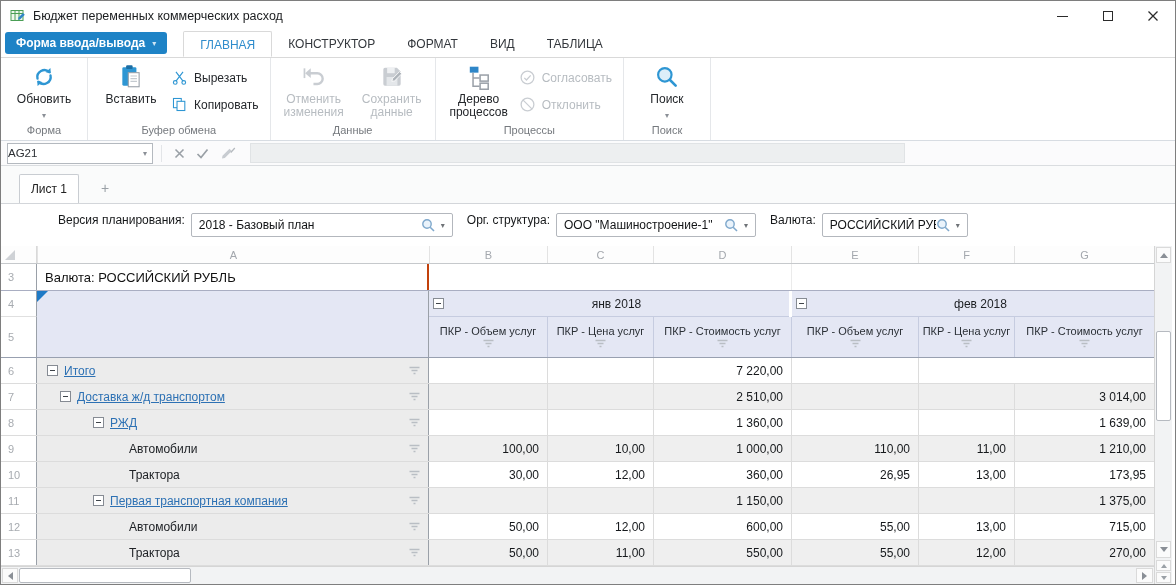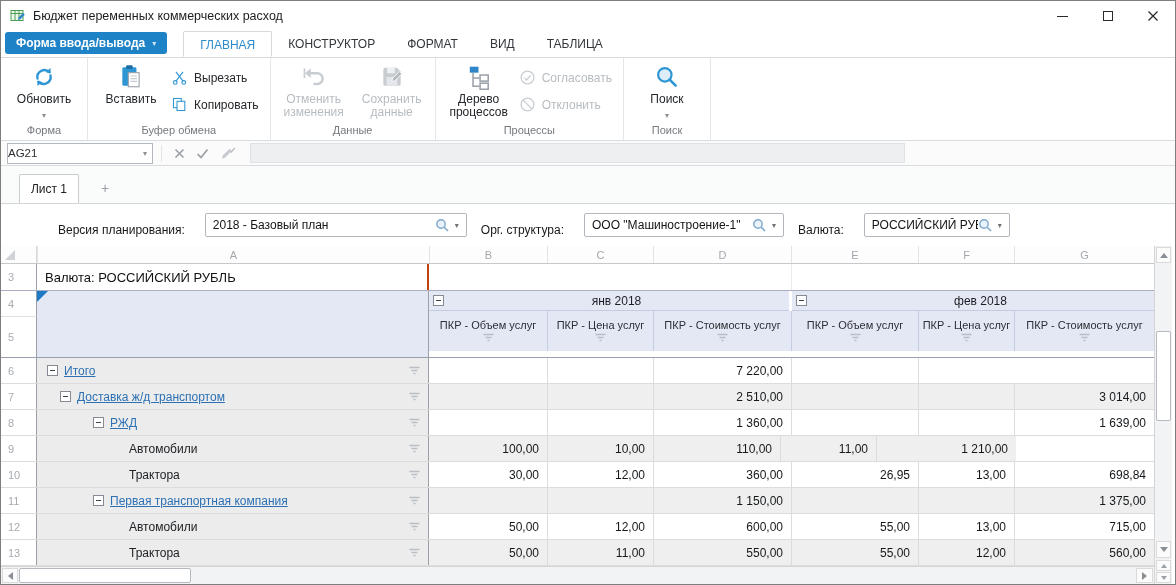--- a/index.html
+++ b/index.html
@@ -42,21 +42,21 @@
   .fb-icons { display:flex; align-items:center; gap:11px; padding:0 10px 0 12px; border-left:1px solid #e3e5e8; margin-left:8px; height:17px; }
   .fb-input { margin-left:4px; width:655px; height:20px; background:#edeff0; border:1px solid #e0e3e5; }
 
   
   .sheettabs { position:absolute; top:165px; left:0; right:0; height:38px; background:#fafbfb; border-bottom:1px solid #d3d6da; }
   .sheet-tab { position:absolute; left:18px; bottom:0; height:29px; width:60px; background:#fff; border:1px solid #c9cdd2; border-bottom:none; border-radius:2px 2px 0 0; display:flex; align-items:center; justify-content:center; font-size:12px; color:#222; }
   .add-tab { position:absolute; left:93px; bottom:5px; width:22px; height:20px; display:flex; align-items:center; justify-content:center; color:#9aa0a6; font-size:14px; }
 
   
   .filterbar { position:absolute; top:203px; left:0; right:0; height:42px; background:#fff; display:flex; align-items:center; padding-left:57px; gap:14px; }
-  .flt { display:flex; align-items:flex-end; gap:20px; }
+  .flt { display:flex; align-items:flex-start; gap:6px; }
   .flt-label { font-size:12px; color:#16181a; white-space:nowrap; }
   .combo { display:flex; align-items:center; height:24px; border:1px solid #b3b7bd; border-radius:2px; background:#fff; padding:0 5px 0 7px; }
   .combo .val { flex:1; font-size:12px; color:#121416; white-space:nowrap; overflow:hidden; }
   .combo .caret { font-size:8px; color:#6f7377; padding:0 2px 0 6px; }
   .w1{width:262px;} .w2{width:200px;} .w3{width:146px;}
 
   
   .grid { position:absolute; top:245px; left:0; width:1153px; background:#fff; }
   .g-row { display:flex; }
   .g-headrow { height:18px; border-bottom:1px solid #c6c9cc; background:#fdfdfd; }
@@ -69,21 +69,21 @@
   .g-r3a { width:392px; border-right:2px solid #c2410c; display:flex; align-items:center; padding-left:8px; font-size:13px; color:#111; background:#fff; }
   .g-r3rest { background:#fff; }
   .g-r3rest2 { border-left:1px solid #ebebeb; }
   .g-hdrblock { height:68px; border-top:1px solid #a9aec2; border-bottom:1px solid #98a0b0; }
   .g-gutcol { width:36px; display:flex; flex-direction:column; }
   .g-gut4 { height:26px; border-bottom:1px solid #e0e0e0; }
   .g-gut5 { flex:1; }
   .g-a45 { position:relative; width:392px; background:#e4e7f4; border-right:1px solid #9aa0a8; }
   .note-tri { position:absolute; left:0; top:0; width:0; height:0; border-top:11px solid #1f7ac6; border-right:11px solid transparent; }
   .g-right45 { display:flex; flex-direction:column; width:725px; }
-  .g-months { display:flex; height:20px; }
+  .g-months { display:flex; height:26px; }
   .g-month { background:#e4e7f4; border-bottom:1px solid #c6cce0; display:flex; align-items:center; }
   .g-mgap { width:3px; background:#fff; }
   .g-mlabel { flex:1; text-align:center; font-size:12px; color:#1c1f23; }
   .g-measures { display:flex; height:40px; }
   .g-measure { background:#e4e7f4; display:flex; flex-direction:column; align-items:center; justify-content:center; gap:2px; border-left:1px solid #c6cce0; }
   .g-measure:first-child { border-left:none; }
   .g-measure > span { font-size:11px; color:#2b3036; white-space:nowrap; }
   .g-data { height:26px; border-bottom:1px solid #dcdcdc; }
   .g-acell { width:392px; background:#ececec; border-right:1px solid #9aa0a8; display:flex; align-items:center; padding-right:7px; }
   .g-val { display:flex; align-items:center; justify-content:flex-end; padding-right:8px; font-size:12px; color:#15181b; border-left:1px solid #dcdcdc; background:#fff; }
@@ -499,40 +499,41 @@
         <div class="g-acell">
           <span class="g-plain" style="margin-left:92px">Автомобили</span>
           <span class="funnel">
             <svg width="13" height="10" viewBox="0 0 13 10">
               <path d="M1.5 1.5h10M3.5 4.5h6M5.5 7.5h2" stroke="#b9bec4" stroke-width="1.5" fill="none"></path>
             </svg>
           </span>
         </div>
         <div class="g-val g-shade first" style="width:118px">100,00</div>
         <div class="g-val g-shade" style="width:106px">10,00</div>
+        <div class="g-val g-shade" style="width:138px">1 000,00</div>
         <div class="g-val g-shade" style="width:127px">110,00</div>
         <div class="g-val g-shade" style="width:96px">11,00</div>
         <div class="g-val g-shade" style="width:140px">1 210,00</div>
       </div>
       <div class="g-row g-data">
         <div class="g-gut">10</div>
         <div class="g-acell">
           <span class="g-plain" style="margin-left:92px">Трактора</span>
           <span class="funnel">
             <svg width="13" height="10" viewBox="0 0 13 10">
               <path d="M1.5 1.5h10M3.5 4.5h6M5.5 7.5h2" stroke="#b9bec4" stroke-width="1.5" fill="none"></path>
             </svg>
           </span>
         </div>
         <div class="g-val first" style="width:118px">30,00</div>
         <div class="g-val" style="width:106px">12,00</div>
         <div class="g-val" style="width:138px">360,00</div>
         <div class="g-val" style="width:127px">26,95</div>
         <div class="g-val" style="width:96px">13,00</div>
-        <div class="g-val" style="width:140px">698,84</div>
+        <div class="g-val" style="width:140px">173,95</div>
       </div>
       <div class="g-row g-data">
         <div class="g-gut">11</div>
         <div class="g-acell">
           <span class="cbox" style="margin-left:56px">
             <i></i>
           </span>
           <a class="g-link">Первая транспортная компания</a>
           <span class="funnel">
             <svg width="13" height="10" viewBox="0 0 13 10">
@@ -572,21 +573,21 @@
             <svg width="13" height="10" viewBox="0 0 13 10">
               <path d="M1.5 1.5h10M3.5 4.5h6M5.5 7.5h2" stroke="#b9bec4" stroke-width="1.5" fill="none"></path>
             </svg>
           </span>
         </div>
         <div class="g-val g-shade first" style="width:118px">50,00</div>
         <div class="g-val g-shade" style="width:106px">11,00</div>
         <div class="g-val g-shade" style="width:138px">550,00</div>
         <div class="g-val g-shade" style="width:127px">55,00</div>
         <div class="g-val g-shade" style="width:96px">12,00</div>
-        <div class="g-val g-shade" style="width:140px">560,00</div>
+        <div class="g-val g-shade" style="width:140px">270,00</div>
       </div>
     </div>
 
   <div class="vscroll">
     <div class="sb-btn vs-up">
         <span class="tri-up"></span>
       </div>
     <div class="vs-thumb"></div>
     <div class="sb-btn vs-down">
         <span class="tri-down"></span>

